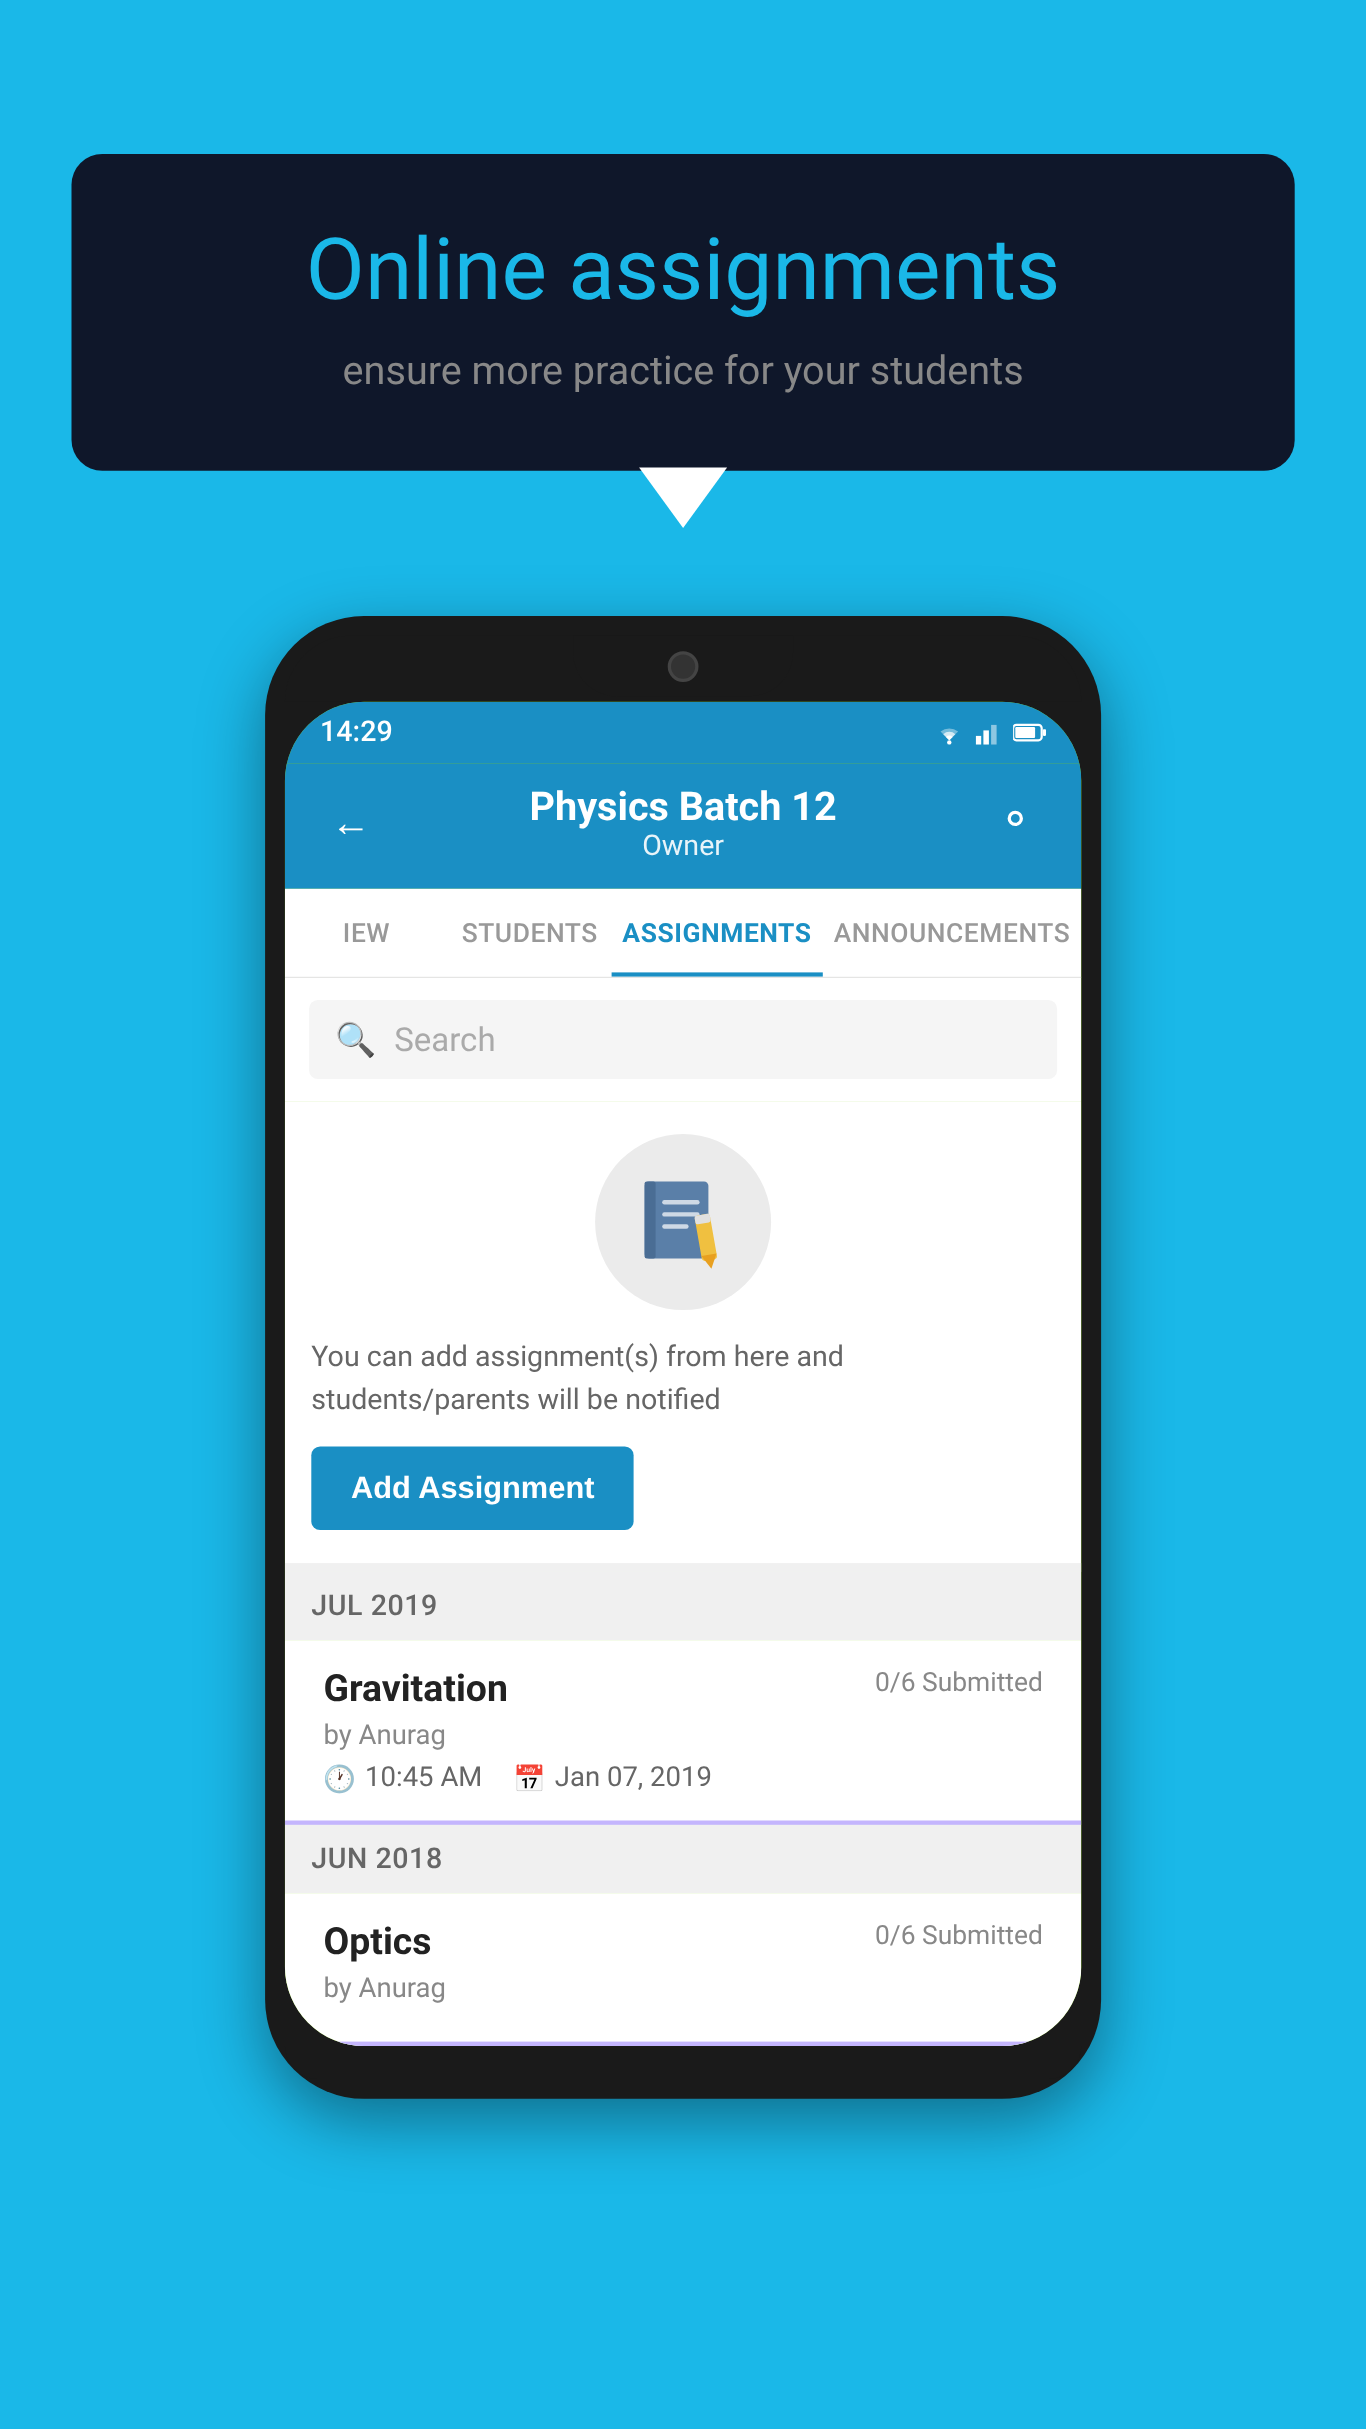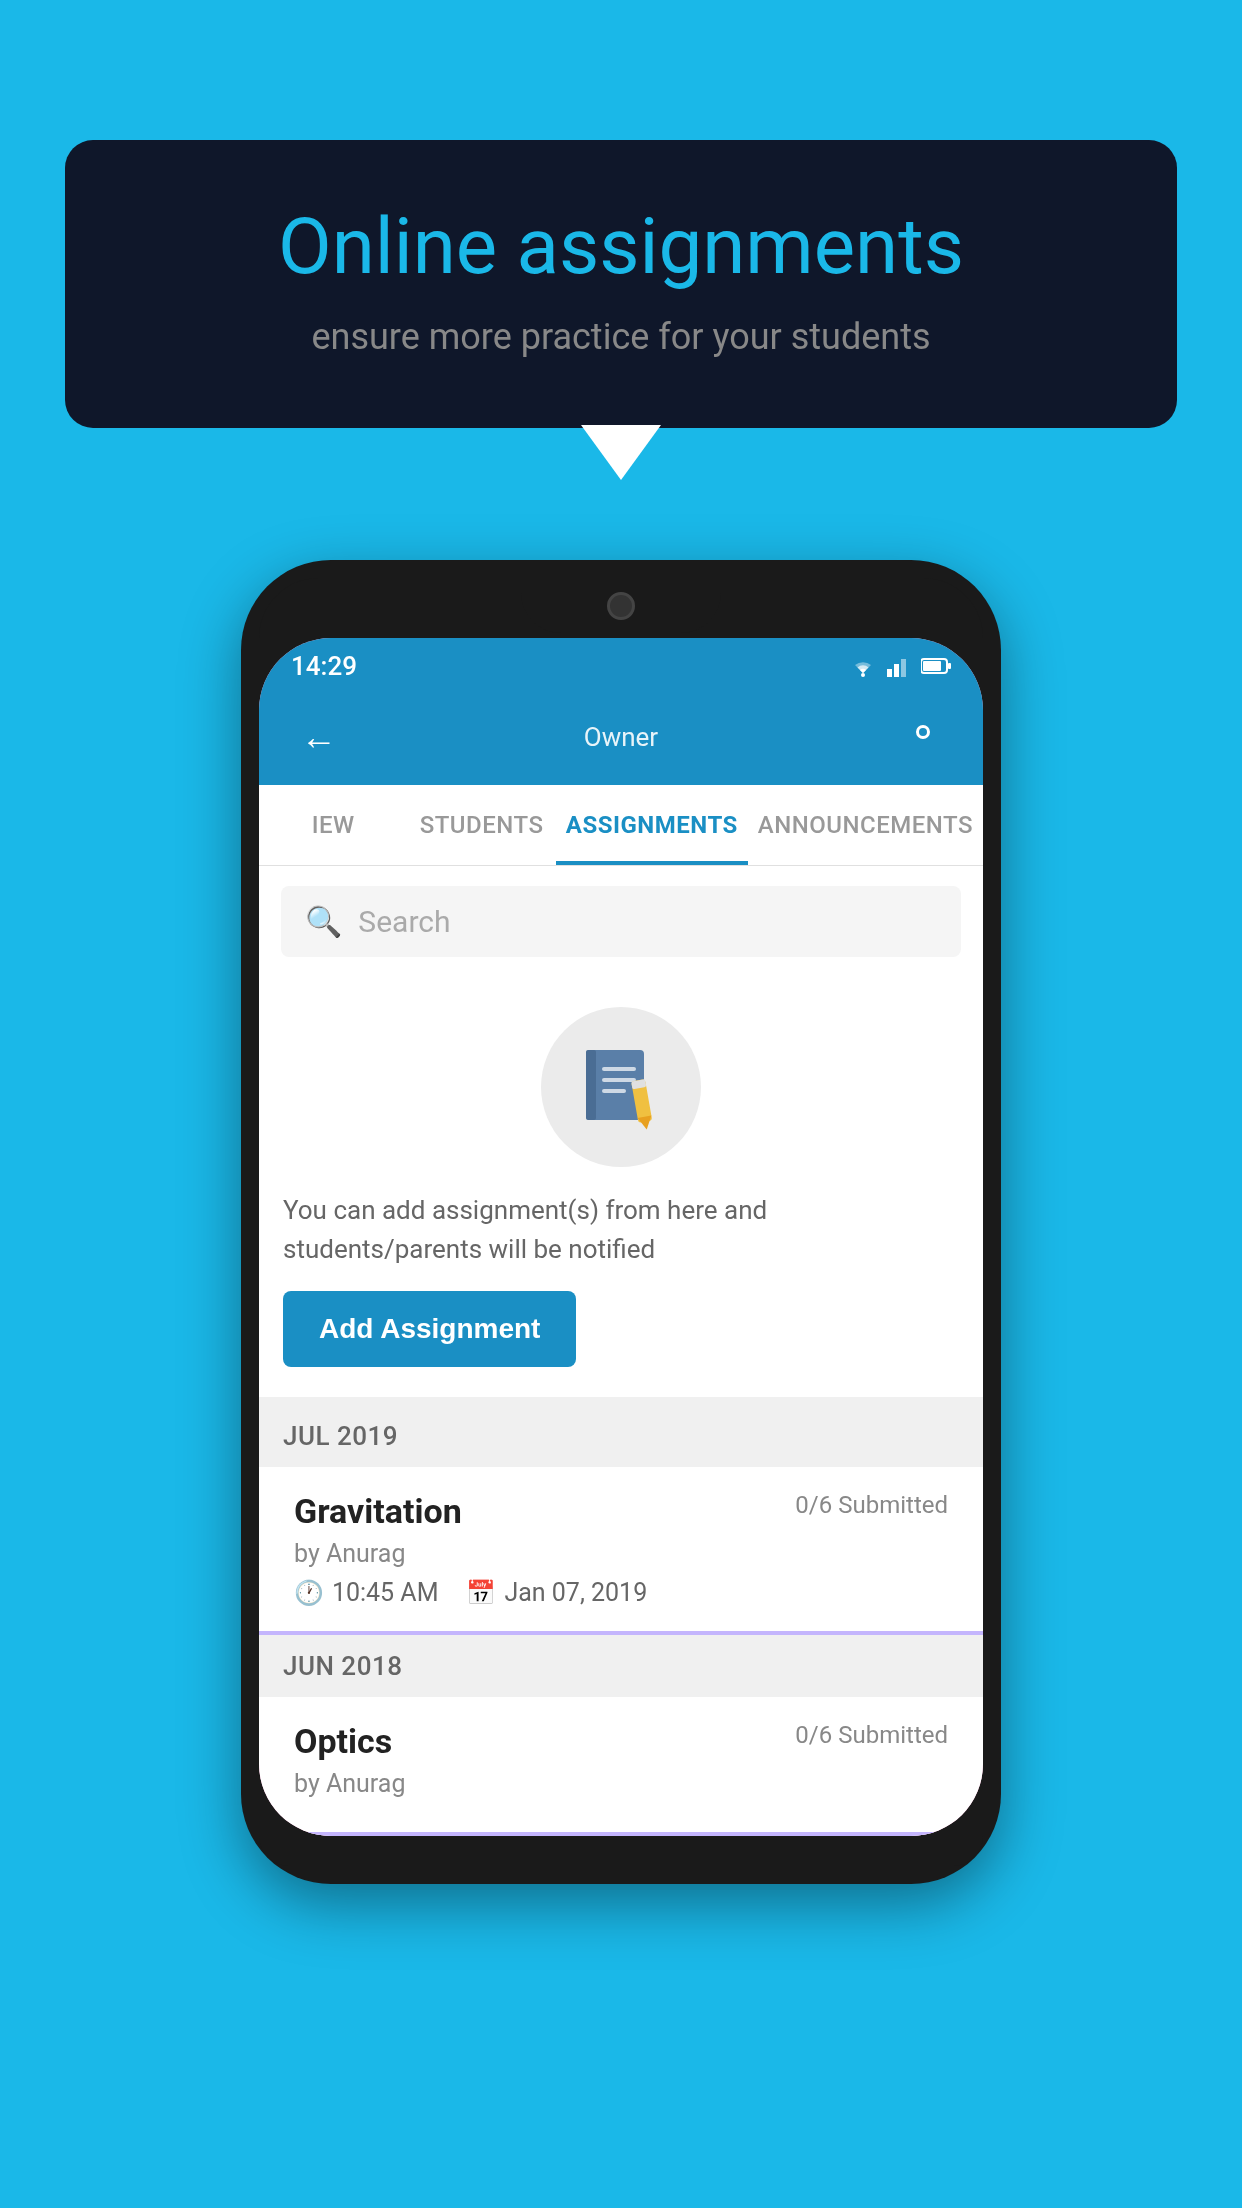--- a/index.html
+++ b/index.html
@@ -90,21 +90,21 @@
       z-index: 10;
     }
     .phone-camera {
       width: 28px;
       height: 28px;
       background: #333;
       border-radius: 50%;
       border: 3px solid #444;
     }
     .phone-screen {
-      background: #f9a8d4;
+      background: #84cc16;
       border-radius: 72px;
       overflow: hidden;
       position: relative;
     }
 
     
     .status-bar {
       background: #1a8fc4;
       height: 56px;
       display: flex;
@@ -348,20 +348,21 @@
             <rect x="0" y="2" width="26" height="14" rx="3" stroke="white" stroke-width="2" fill="none"></rect>
             <rect x="2" y="4" width="18" height="10" rx="1"></rect>
             <rect x="27" y="6" width="3" height="6" rx="1"></rect>
           </svg>
         </div>
       </div>
 
       <div class="app-header">
         <div class="back-btn">←</div>
         <div class="header-center">
+          <div class="header-title">Physics Batch 12</div>
           <div class="header-subtitle">Owner</div>
         </div>
         <div class="settings-btn">
           <svg width="40" height="40" viewBox="0 0 40 40" fill="white">
             <path d="M20 13a7 7 0 100 14 7 7 0 000-14zm0 11a4 4 0 110-8 4 4 0 010 8z"></path>
             <path d="M20 2l-2.5 4.5a10 10 0 00-3.5 1.5L9 7l-5 8.7 3.8 3.3a10 10 0 000 2L4 24.3 9 33l5.5-1a10 10 0 003.5 1.5L20.5 38h9l2.5-4.5a10 10 0 003.5-1.5L41 33l5-8.7-3.8-3.3a10 10 0 000-2L46 15.7 41 7l-5.5 1a10 10 0 00-3.5-1.5L29.5 2h-9z" opacity="0" fill="none"></path>
           </svg>
         </div>
       </div>
 

